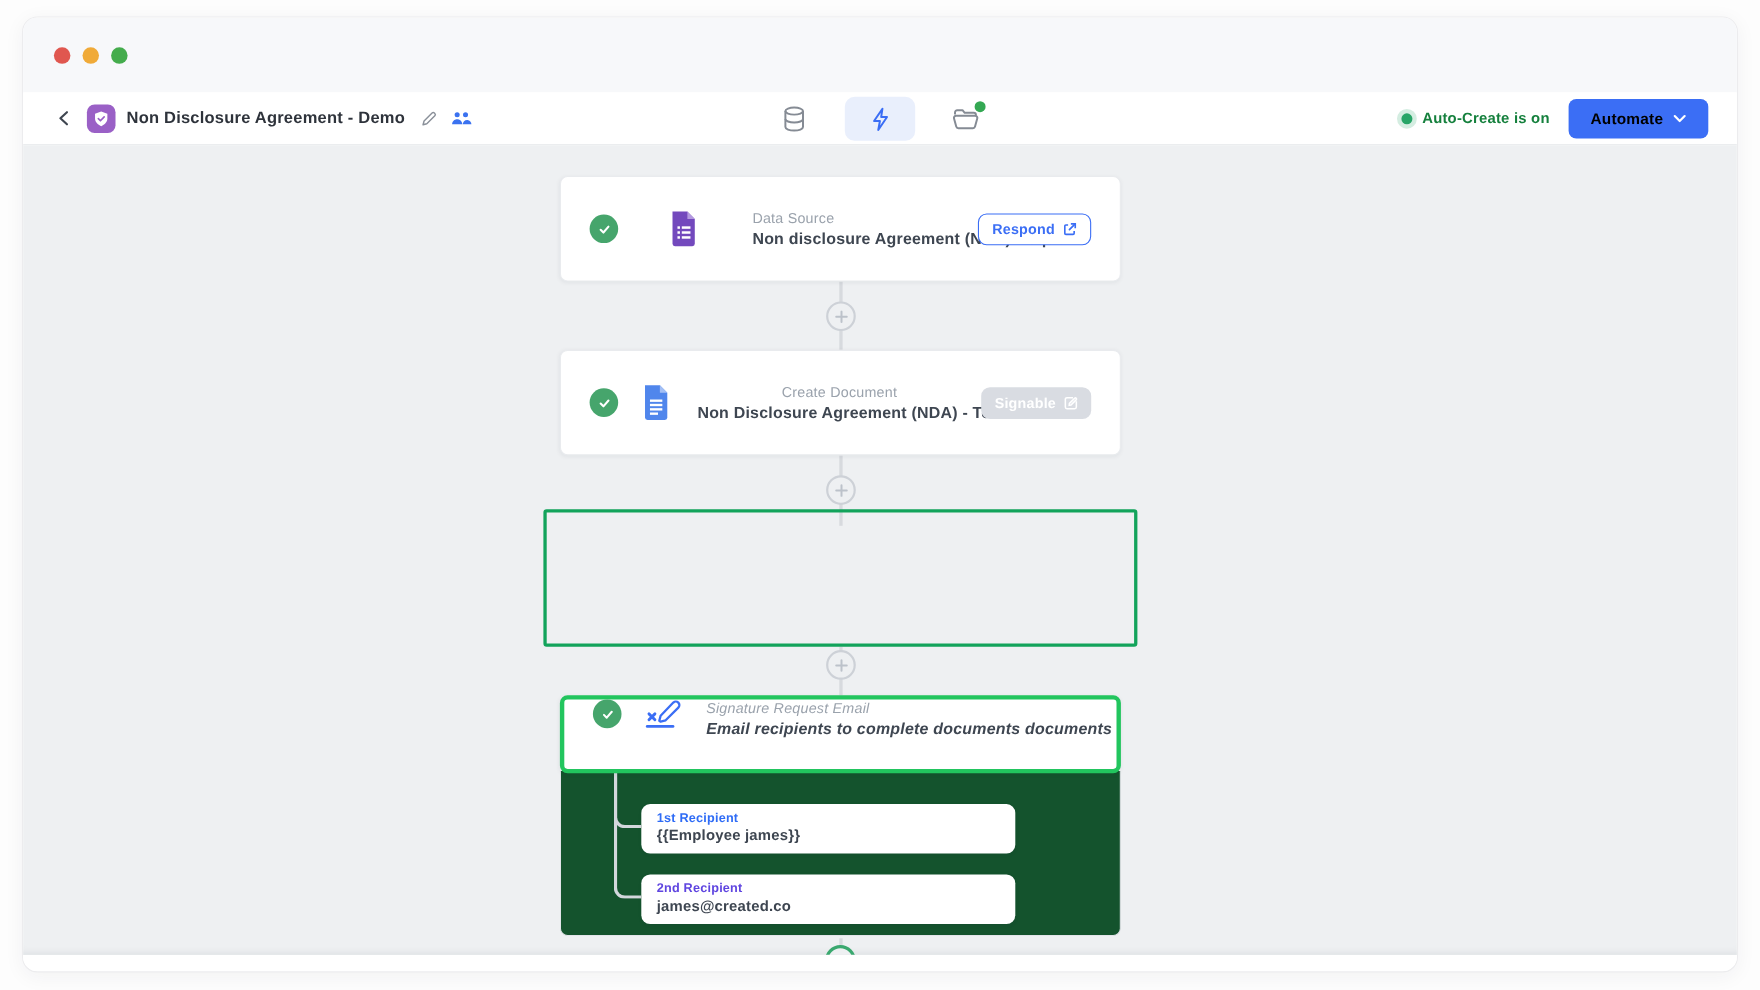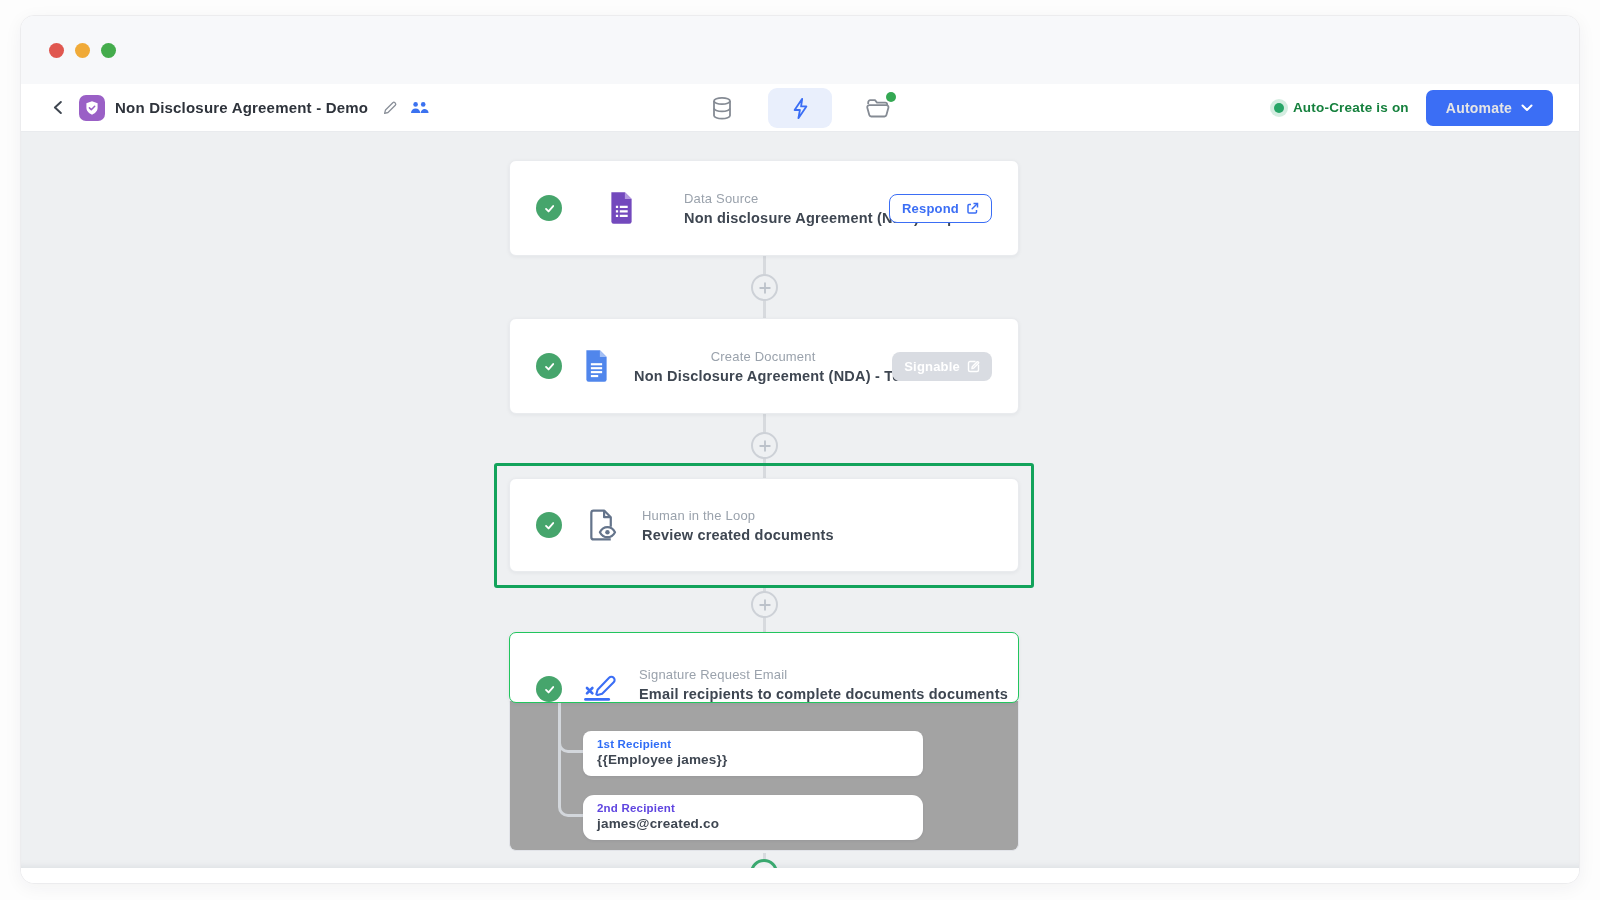--- a/index.html
+++ b/index.html
@@ -45,21 +45,21 @@
     width: 64px; height: 40px; border-radius: 9px; background: #e9effc;
     display: flex; align-items: center; justify-content: center; cursor: pointer;
   }
   .folder-badge { position: absolute; right: 2px; top: 4px; width: 10px; height: 10px; border-radius: 50%; background: #34a853; }
   .header-right { margin-left: auto; display: flex; align-items: center; gap: 17px; }
   .status { display: flex; align-items: center; gap: 9px; }
   .status-dot { width: 10px; height: 10px; border-radius: 50%; background: #27a567; box-shadow: 0 0 0 4px rgba(39,165,103,0.20); }
   .status-text { font-size: 13.5px; font-weight: 600; color: #15803d; letter-spacing: 0.2px; }
   .automate-btn {
     height: 36px; padding: 0 20px; background: #3b6ef5; border: none; border-radius: 7px;
-    color: #e5e5e5; font-size: 14px; font-weight: 600; letter-spacing: 0.2px;
+    color: #000000; font-size: 14px; font-weight: 600; letter-spacing: 0.2px;
     display: flex; align-items: center; gap: 9px; cursor: pointer;
     font-family: "Liberation Sans", sans-serif;
   }
   
   .canvas-wrap { flex: 1; background: #ffffff; }
   .canvas {
     position: relative; width: 100%; height: 736px; background: #eef0f2; overflow: hidden;
     box-shadow: inset 0 -7px 9px -7px rgba(20,30,45,0.10);
   }
   .vline { position: absolute; width: 3px; background: #d7dade; left: 742px; }
@@ -94,27 +94,27 @@
     color: #ffffff; font-size: 13px; font-weight: 700; letter-spacing: 0.2px;
     display: flex; align-items: center; gap: 7px;
   }
   .selection-box {
     position: absolute; left: 473px; top: 331px; width: 540px; height: 125px;
     border: 3.5px solid #12a35b; border-radius: 3px; pointer-events: none;
   }
   
   .sig-group { position: absolute; left: 488px; top: 500px; width: 510px; }
   .sig-card {
-    position: relative; height: 71px; background: #fff; border: 1px solid #22c55e; border-radius: 7px;
+    position: relative; height: 71px; background: #fff; border: 4px solid #22c55e; border-radius: 7px;
     box-shadow: 0 1px 4px rgba(25,35,55,0.06);
-    display: flex; align-items: flex-end; padding: 0 26px; cursor: pointer; z-index: 2;
+    display: flex; align-items: flex-start; padding: 0 26px; cursor: pointer; z-index: 2; font-style: italic;
   }
   .recipients-panel {
     position: relative; height: 150px; margin-top: -2px;
-    background: #a3a3a3; border: 1px solid #e2e4e9; border-top: none;
+    background: #14532d; border: 1px solid #e2e4e9; border-top: none;
     border-radius: 0 0 7px 7px; z-index: 1; text-decoration: underline;
   }
   .elbow {
     position: absolute; left: 48px; top: 0; width: 25px;
     border-left: 3px solid #d3d7dc; border-bottom: 3px solid #d3d7dc;
     border-bottom-left-radius: 10px;
   }
   .recipient-card {
     position: absolute; left: 73px; width: 340px; height: 45px;
     background: #fff; border-radius: 8px; box-shadow: 0 1px 3px rgba(25,35,55,0.07);
@@ -293,40 +293,20 @@
           <svg width="13" height="13" viewBox="0 0 13 13" fill="none" stroke="#fff" stroke-width="1.4">
             <path d="M8.5 1.5H3A1.5 1.5 0 0 0 1.5 3v7A1.5 1.5 0 0 0 3 11.5h7A1.5 1.5 0 0 0 11.5 10V4.8"></path>
             <path d="M5 8.5l1.6-.3 4.9-4.9a1 1 0 0 0-1.4-1.4L5.2 6.8z"></path>
           </svg>
         </span>
       </span>
     </div>
 
     <div class="selection-box"></div>
 
-    <div class="card" style="top:346px;height:94px;">
-      <span class="check-circle">
-        <svg width="15" height="15" viewBox="0 0 16 16">
-              <path d="M4.3 8.4l2.7 2.7 4.9-5.7" stroke="#fff" stroke-width="2" fill="none" stroke-linecap="round" stroke-linejoin="round"></path>
-            </svg>
-      </span>
-      <span class="step-icon" style="margin-left:26px;">
-        <svg width="30" height="34" viewBox="0 0 27 30" fill="none" stroke="#64748b" stroke-width="2" stroke-linejoin="round">
-          <path d="M20.5 28H5a2 2 0 0 1-2-2V4a2 2 0 0 1 2-2h9.5l6 6v8.5"></path>
-          <path d="M14.5 2v6h6"></path>
-          <ellipse cx="17.5" cy="21.5" rx="6.8" ry="4.6" fill="#ffffff" stroke="none"></ellipse>
-          <path d="M10.7 21.5c1.6-3 4.1-4.5 6.8-4.5s5.2 1.5 6.8 4.5c-1.6 3-4.1 4.5-6.8 4.5s-5.2-1.5-6.8-4.5z"></path>
-          <circle cx="17.5" cy="21.5" r="2" fill="#64748b" stroke="none"></circle>
-        </svg>
-      </span>
-      <span class="step-text">
-        <div class="step-label">Human in the Loop</div>
-        <div class="step-name">Review created documents</div>
-      </span>
-    </div>
 
     <div class="sig-group">
       <div class="sig-card">
         <span class="check-circle">
           <svg width="15" height="15" viewBox="0 0 16 16">
                 <path d="M4.3 8.4l2.7 2.7 4.9-5.7" stroke="#fff" stroke-width="2" fill="none" stroke-linecap="round" stroke-linejoin="round"></path>
               </svg>
         </span>
         <span class="step-icon">
           <svg width="36" height="27" viewBox="0 0 34 26" fill="none" stroke="#3b6ef5">
@@ -340,21 +320,21 @@
           <div class="step-name">Email recipients to complete documents documents</div>
         </span>
       </div>
       <div class="recipients-panel">
         <div class="elbow" style="height:52px;"></div>
         <div class="elbow" style="height:116px;"></div>
         <div class="recipient-card" style="top:30px;">
           <div class="recipient-label c1">1st Recipient</div>
           <div class="recipient-value">{{Employee james}}</div>
         </div>
-        <div class="recipient-card" style="top:94px;border-radius:11px;">
+        <div class="recipient-card" style="top:94px;">
           <div class="recipient-label c2">2nd Recipient</div>
           <div class="recipient-value">james@created.co</div>
         </div>
       </div>
     </div>
 
     <div class="end-node"></div>
 
   </div>
   </div>

